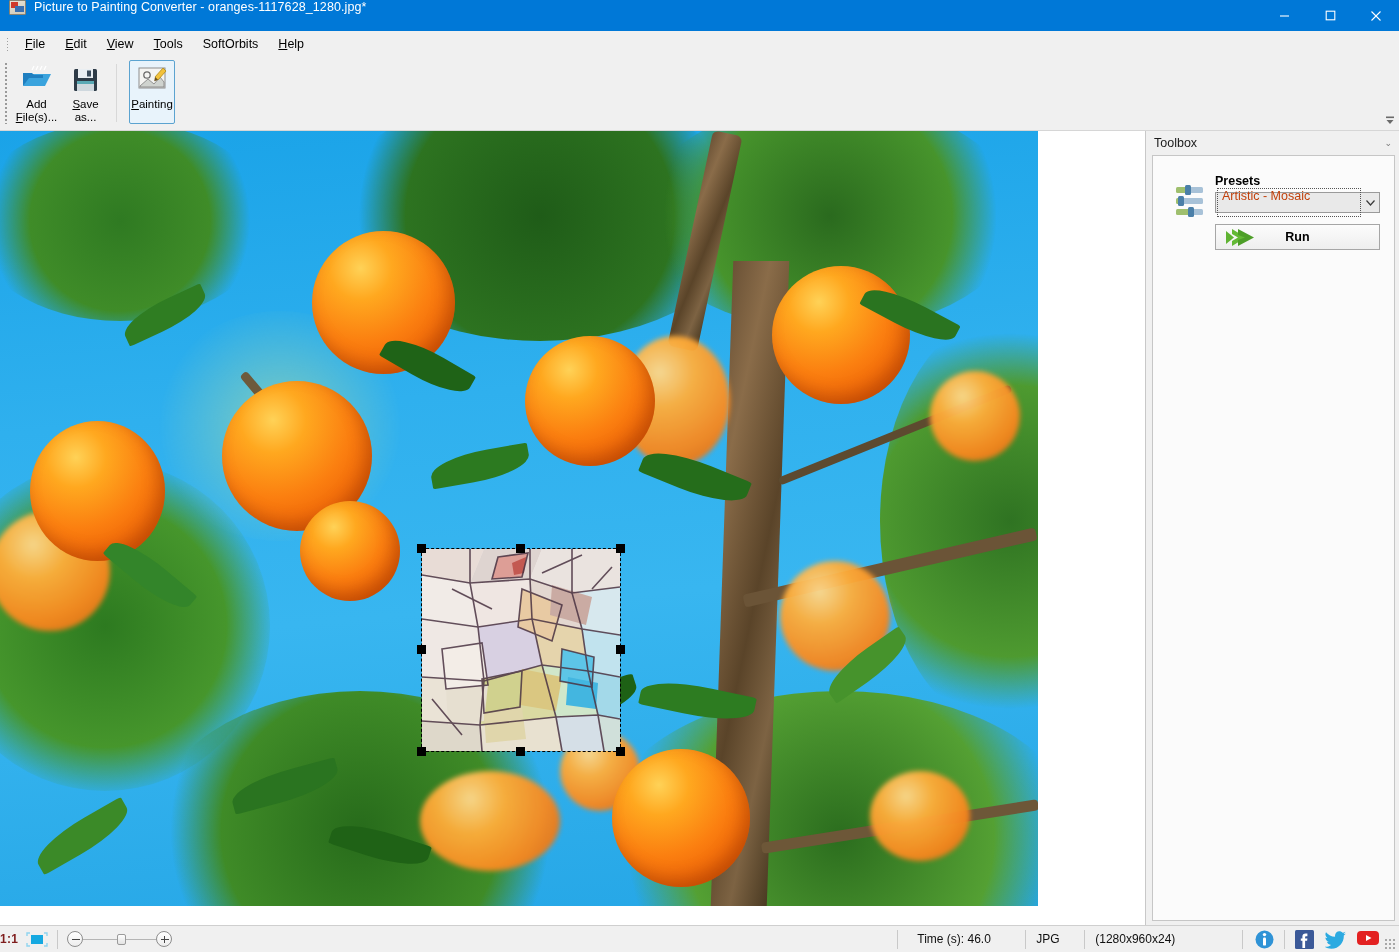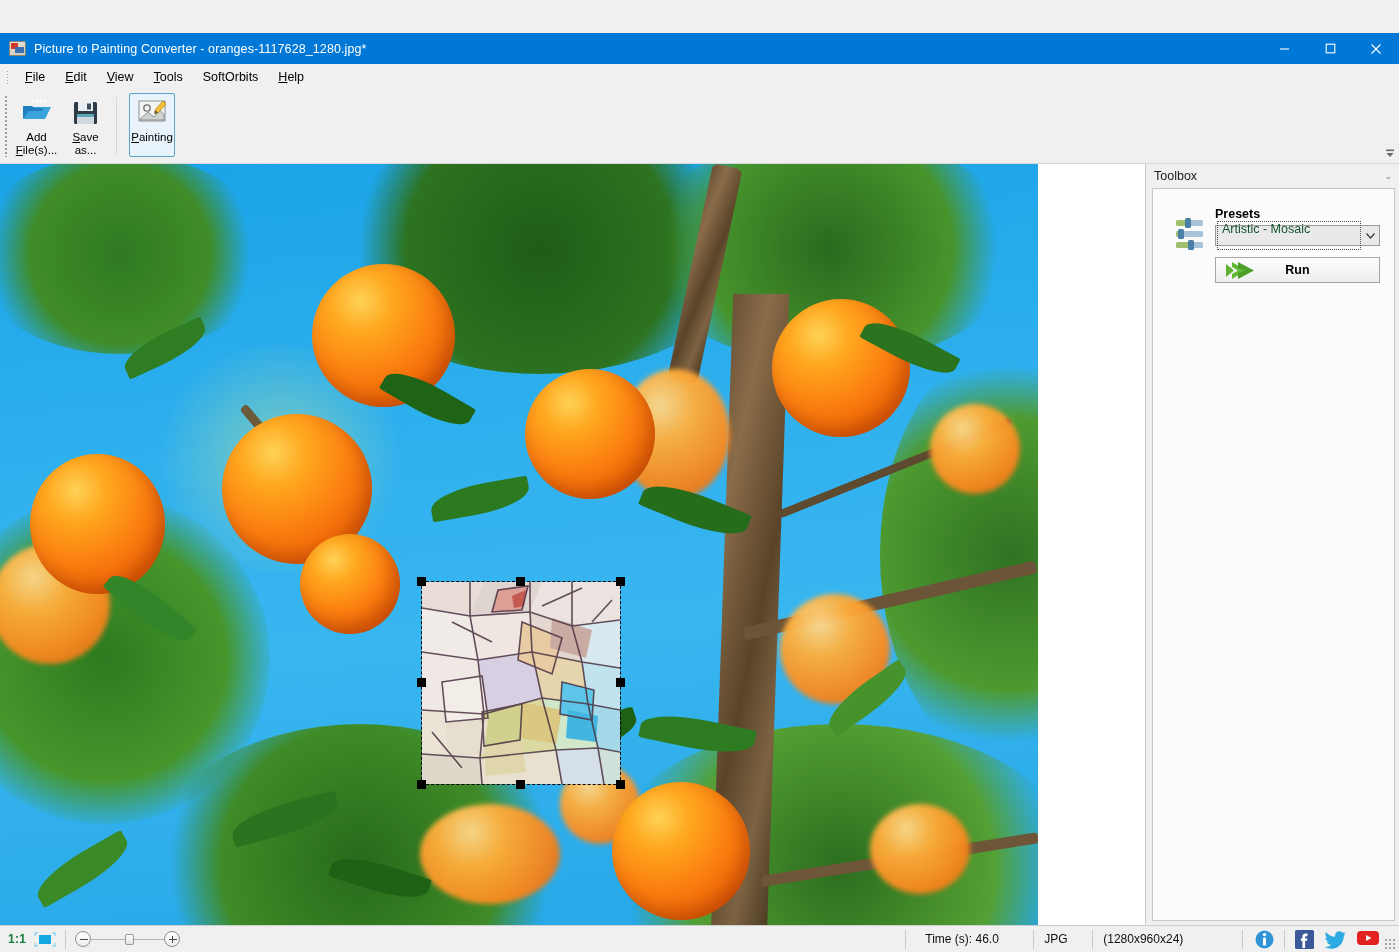--- a/index.html
+++ b/index.html
@@ -6,22 +6,22 @@
   html, body {
     width: 1399px; height: 952px;
     font-family: "Liberation Sans", sans-serif;
     font-size: 12px; color: #000;
     overflow: hidden; background: #f0f0f0;
   }
   #app { position: relative; width: 1399px; height: 952px; display: flex; flex-direction: column; }
 
   
   .titlebar {
-    height: 31px; background: #0078d7; display: flex; align-items: center;
-    flex: 0 0 31px; position: relative; margin-top: 33px;
+    height: 31px; background: #0078d7; display: flex; 
+    flex: 0 0 31px; position: relative;
   }
   .title-icon {
     width: 17px; height: 15px; margin-left: 9px; margin-right: 8px;
     border-radius: 1px; position: relative; overflow: hidden;
     background: linear-gradient(160deg,#e8e4d8 0%,#cfc9b8 100%);
     border: 1px solid #8a8474;
   }
   .title-icon::before {
     content:""; position:absolute; left:1px; top:1px; width:7px; height:6px;
     background:#d03a2a; }
@@ -144,39 +144,39 @@
     flex: 1 1 auto; padding: 18px 0 0 0; display:flex; align-items:flex-start;
   }
   .slider-ico { width: 30px; height: 36px; margin: 10px 10px 0 22px; flex:0 0 auto; }
   .presets-col { flex:1 1 auto; padding-right: 14px; }
   .presets-lbl { font-size:12.5px; font-weight:bold; margin-bottom:4px; color:#000; }
   .combo {
     height: 21px; border:1px solid #9a9a9a; background:#e9e9e9;
     display:flex; align-items:center; position:relative;
   }
   .combo-val {
-    flex:1 1 auto; font-size:12.5px; padding-left:4px; color:#14532d;
+    flex:1 1 auto; font-size:12.5px; padding-left:4px; color:#c2410c;
     border: 1px dotted #555; margin:1px; height:29px; line-height:15px;
     white-space:nowrap; overflow:hidden;
   }
   .combo-arrow { width:17px; display:flex; align-items:center; justify-content:center; color:#3a3a3a; font-size:9px;}
   .runbtn {
     margin-top: 11px; height: 26px; width: 100%; border:1px solid #a6a6a6;
     background: linear-gradient(#fcfcfc,#eeeeee); display:flex; align-items:center;
     position:relative; justify-content:center;
   }
   .runbtn .run-ico { position:absolute; left: 8px; top: 3px; width:34px; height:19px; }
   .runbtn .run-lbl { font-size:12.5px; font-weight:bold; color:#000; }
 
   
   .statusbar {
     height: 27px; flex: 0 0 27px; background:#f0f0f0; border-top:1px solid #cfcfcf;
     display:flex; align-items:center; position:relative;
   }
-  .sb-zoomlbl { font-size:12px; color:#15803d; font-weight:bold; margin-left:8px; letter-spacing:.3px; }
+  .sb-zoomlbl { font-size:12px; color:#7f1d1d; font-weight:bold; letter-spacing:.3px; }
   .fit-ico { width:22px; height:15px; margin-left:8px; position:relative; }
   .sb-sep { width:1px; height:19px; background:#c9c9c9; margin:0 9px; }
   .zslider { display:flex; align-items:center; width:105px; }
   .zcircle {
     width:16px; height:16px; border-radius:50%; border:1px solid #8d8d8d;
     background: linear-gradient(#ffffff,#ededed); position:relative; flex:0 0 auto;
   }
   .zcircle::before {
     content:""; position:absolute; left:4px; top:7px; width:8px; height:1px; background:#444;
   }

